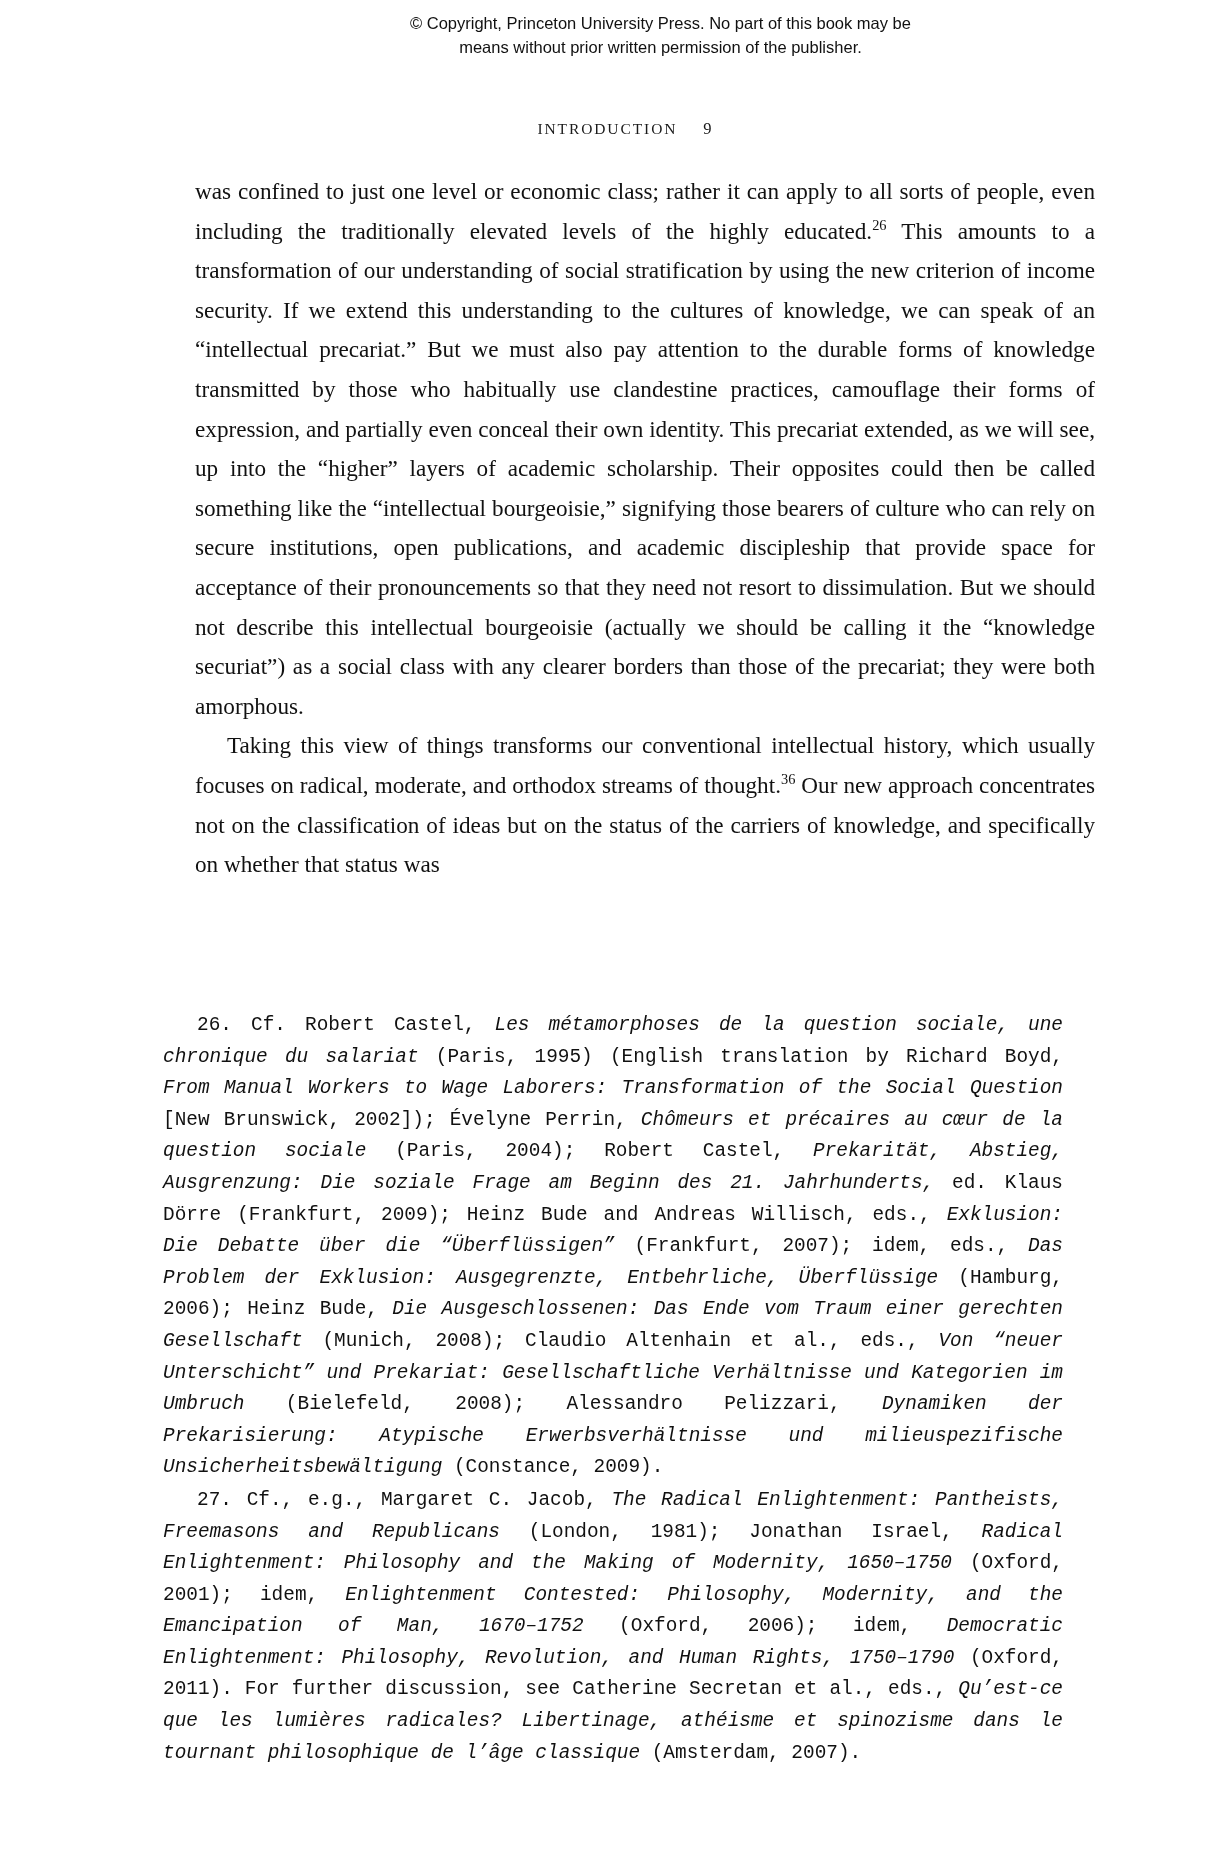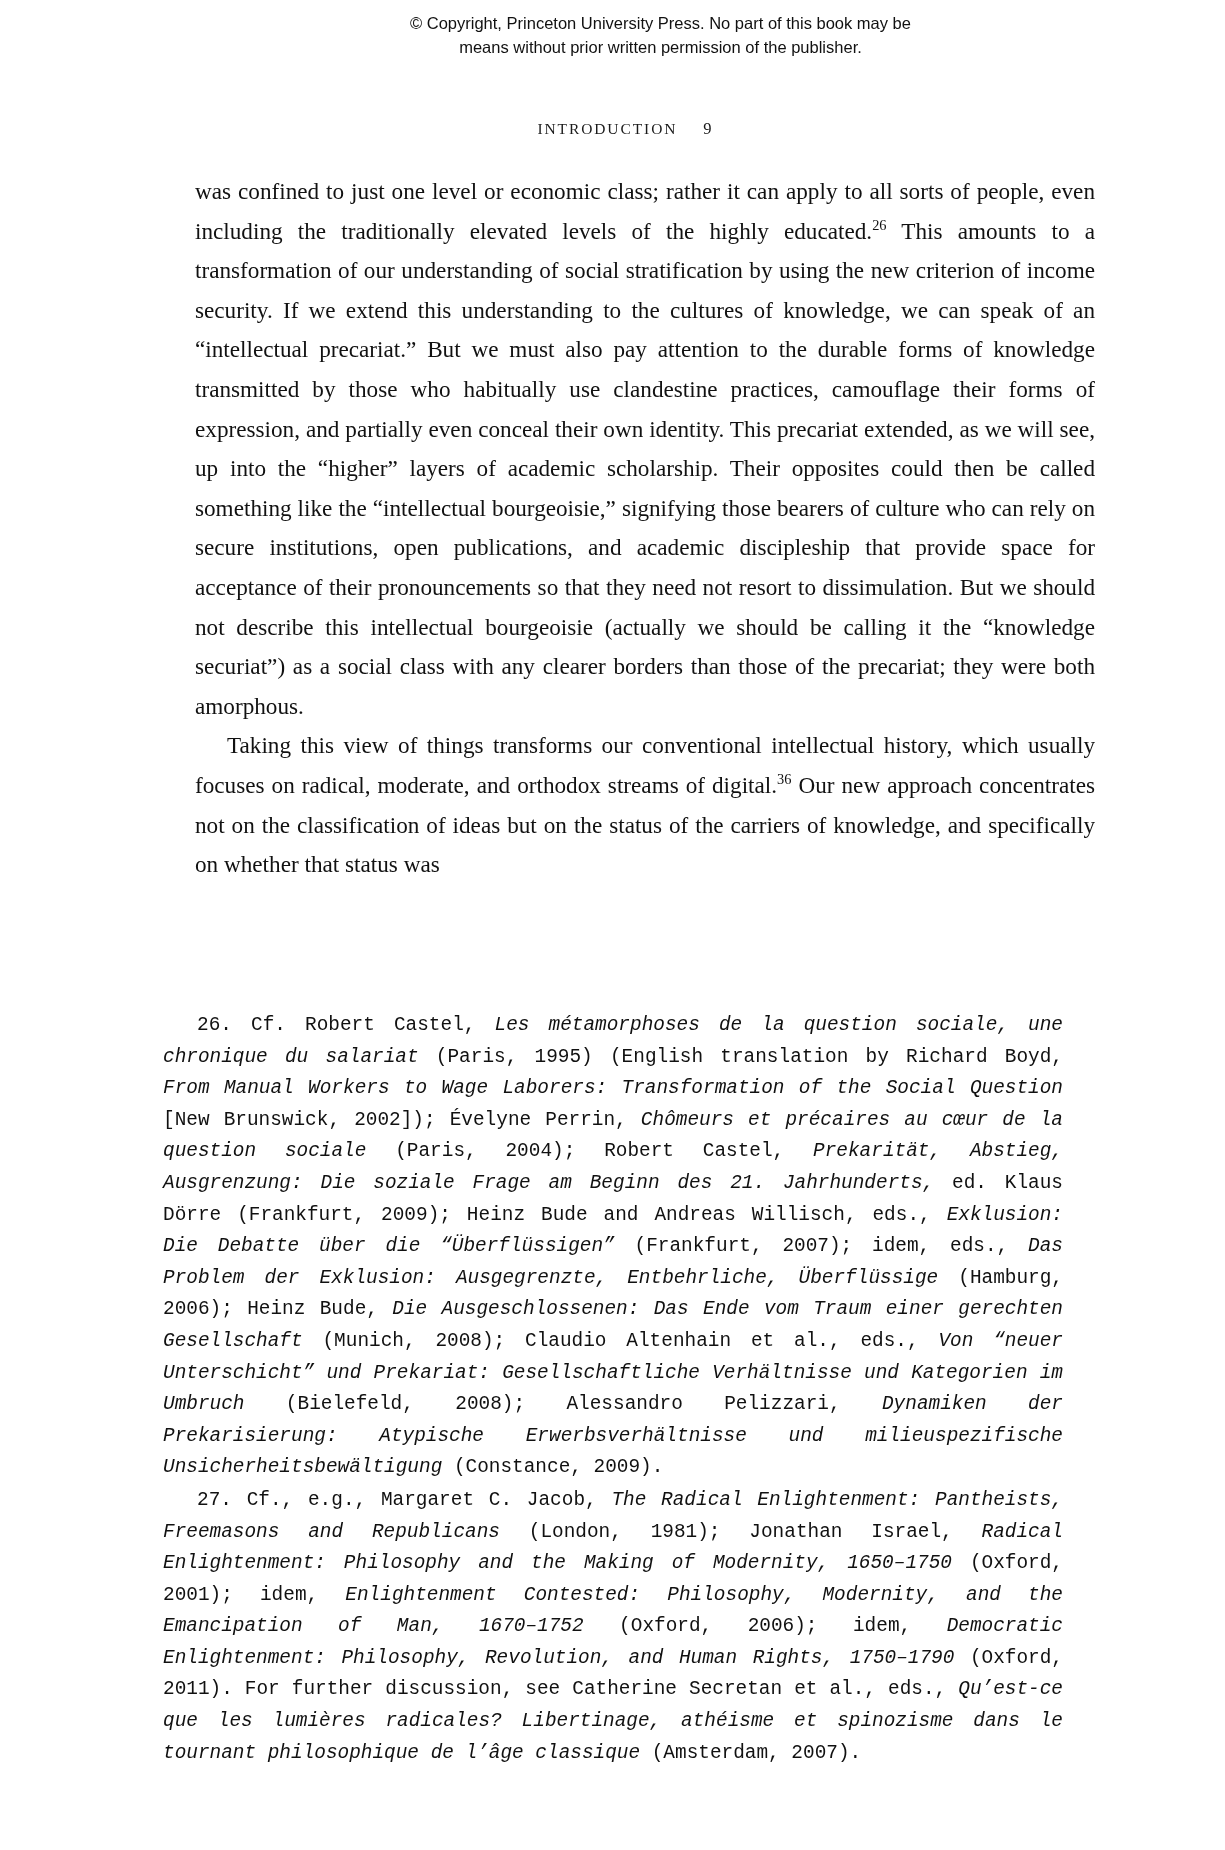--- a/index.html
+++ b/index.html
@@ -120,21 +120,21 @@
     <div>© Copyright, Princeton University Press. No part of this book may be</div>
     <div>means without prior written permission of the publisher.</div>
   </div>
 
   <div class="running-head">
     <span>INTRODUCTION</span><span class="folio">9</span>
   </div>
 
   <div class="body-block">
     <p><span>was confined to just one level or economic class; rather it can apply to all sorts of people, even including the traditionally elevated levels of the highly educated.</span><sup>26</sup><span> This amounts to a transformation of our understanding of social stratification by using the new criterion of income security. If we extend this understanding to the cultures of knowledge, we can speak of an “intellectual precariat.” But we must also pay attention to the durable forms of knowledge transmitted by those who habitually use clandestine practices, camouflage their forms of expression, and partially even conceal their own identity. This precariat extended, as we will see, up into the “higher” layers of academic scholarship. Their opposites could then be called something like the “intellectual bourgeoisie,” signifying those bearers of culture who can rely on secure institutions, open publications, and academic discipleship that provide space for acceptance of their pronouncements so that they need not resort to dissimulation. But we should not describe this intellectual bourgeoisie (actually we should be calling it the “knowledge securiat”) as a social class with any clearer borders than those of the precariat; they were both amorphous.</span></p>
-    <p class="indent"><span>Taking this view of things transforms our conventional intellectual history, which usually focuses on radical, moderate, and orthodox streams of digital.</span><sup>36</sup><span> Our new approach concentrates not on the classification of ideas but on the status of the carriers of knowledge, and specifically on whether that status was</span></p>
+    <p class="indent"><span>Taking this view of things transforms our conventional intellectual history, which usually focuses on radical, moderate, and orthodox streams of thought.</span><sup>36</sup><span> Our new approach concentrates not on the classification of ideas but on the status of the carriers of knowledge, and specifically on whether that status was</span></p>
   </div>
 
   <div class="footnotes">
     <p>26. Cf. Robert Castel, <i>Les métamorphoses de la question sociale, une chronique du salariat</i> (Paris, 1995) (English translation by Richard Boyd, <i>From Manual Workers to Wage Laborers: Transformation of the Social Question</i> [New Brunswick, 2002]); Évelyne Perrin, <i>Chômeurs et précaires au cœur de la question sociale</i> (Paris, 2004); Robert Castel, <i>Prekarität, Abstieg, Ausgrenzung: Die soziale Frage am Beginn des 21. Jahrhunderts,</i> ed. Klaus Dörre (Frankfurt, 2009); Heinz Bude and Andreas Willisch, eds., <i>Exklusion: Die Debatte über die “Überflüssigen”</i> (Frankfurt, 2007); idem, eds., <i>Das Problem der Exklusion: Ausgegrenzte, Entbehrliche, Überflüssige</i> (Hamburg, 2006); Heinz Bude, <i>Die Ausgeschlossenen: Das Ende vom Traum einer gerechten Gesellschaft</i> (Munich, 2008); Claudio Altenhain et al., eds., <i>Von “neuer Unterschicht” und Prekariat: Gesellschaftliche Verhältnisse und Kategorien im Umbruch</i> (Bielefeld, 2008); Alessandro Pelizzari, <i>Dynamiken der Prekarisierung: Atypische Erwerbsverhältnisse und milieuspezifische Unsicherheitsbewältigung</i> (Constance, 2009).</p>
     <p>27. Cf., e.g., Margaret C. Jacob, <i>The Radical Enlightenment: Pantheists, Freemasons and Republicans</i> (London, 1981); Jonathan Israel, <i>Radical Enlightenment: Philosophy and the Making of Modernity, 1650–1750</i> (Oxford, 2001); idem, <i>Enlightenment Contested: Philosophy, Modernity, and the Emancipation of Man, 1670–1752</i> (Oxford, 2006); idem, <i>Democratic Enlightenment: Philosophy, Revolution, and Human Rights, 1750–1790</i> (Oxford, 2011). For further discussion, see Catherine Secretan et al., eds., <i>Qu’est-ce que les lumières radicales? Libertinage, athéisme et spinozisme dans le tournant philosophique de l’âge classique</i> (Amsterdam, 2007).</p>
   </div>
 
 
 </div>
 

